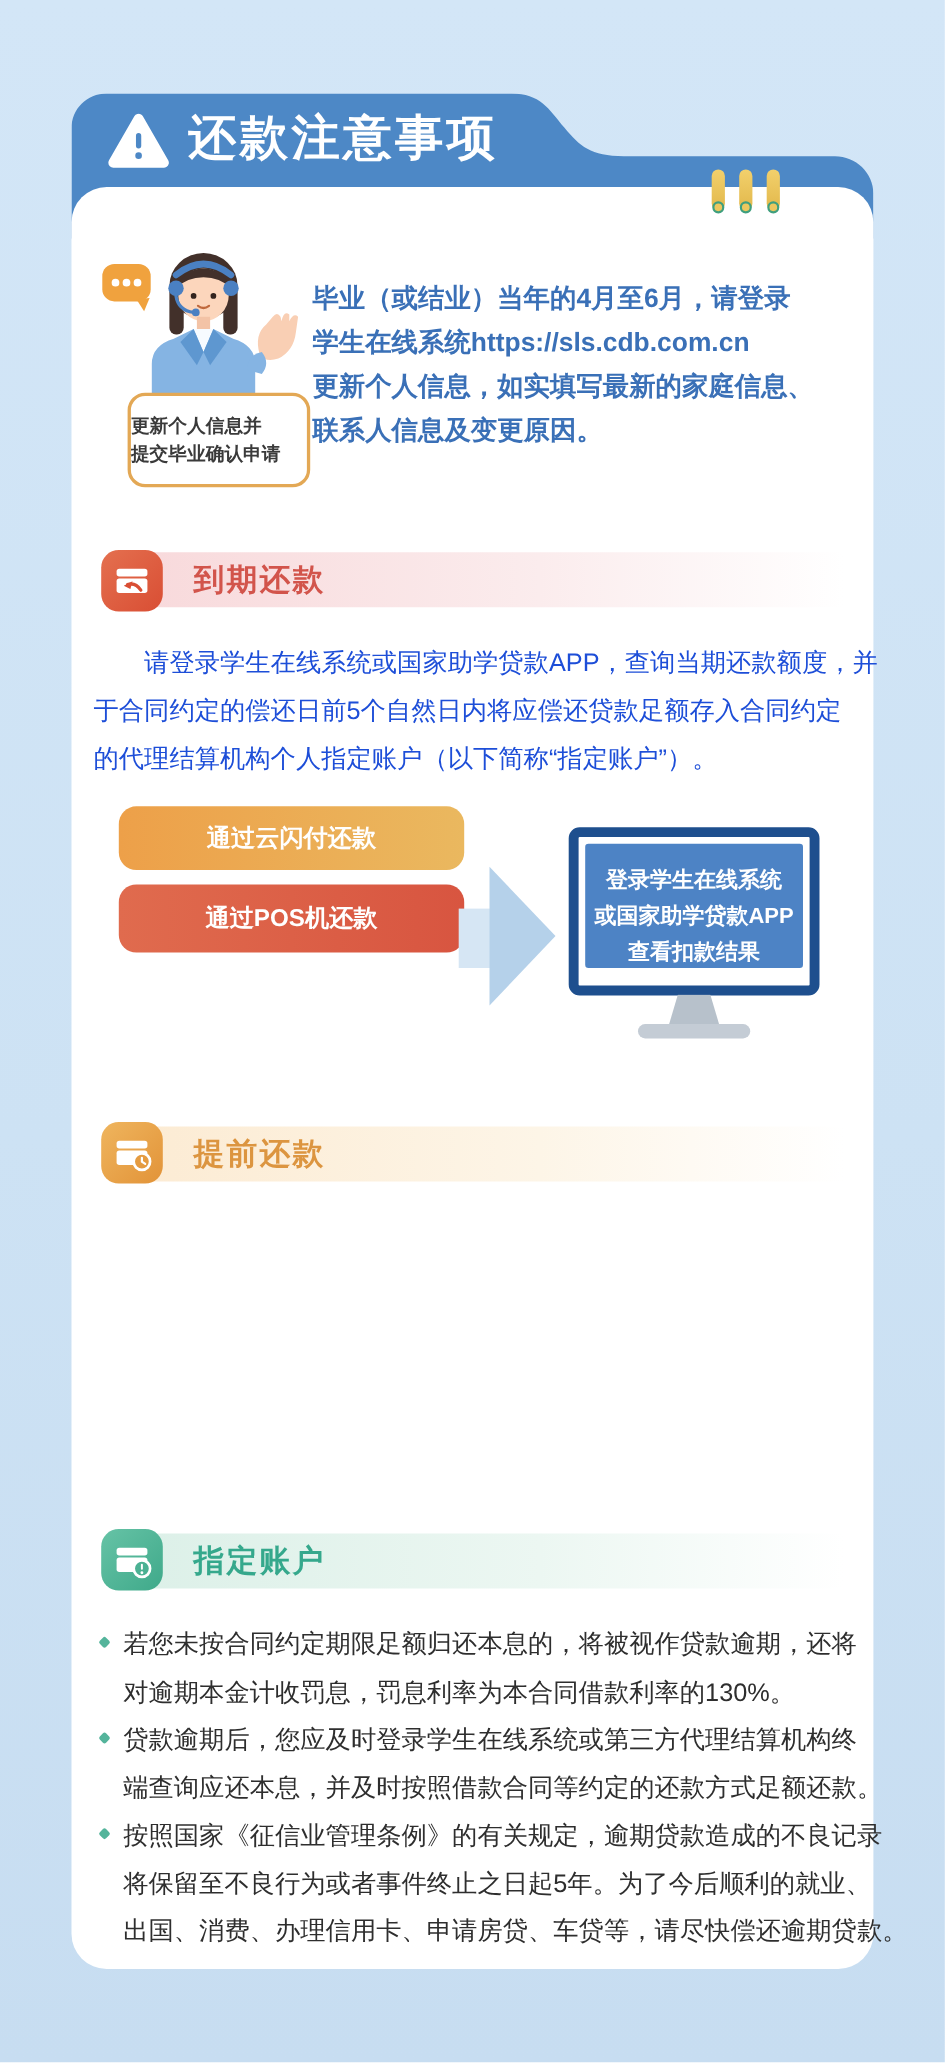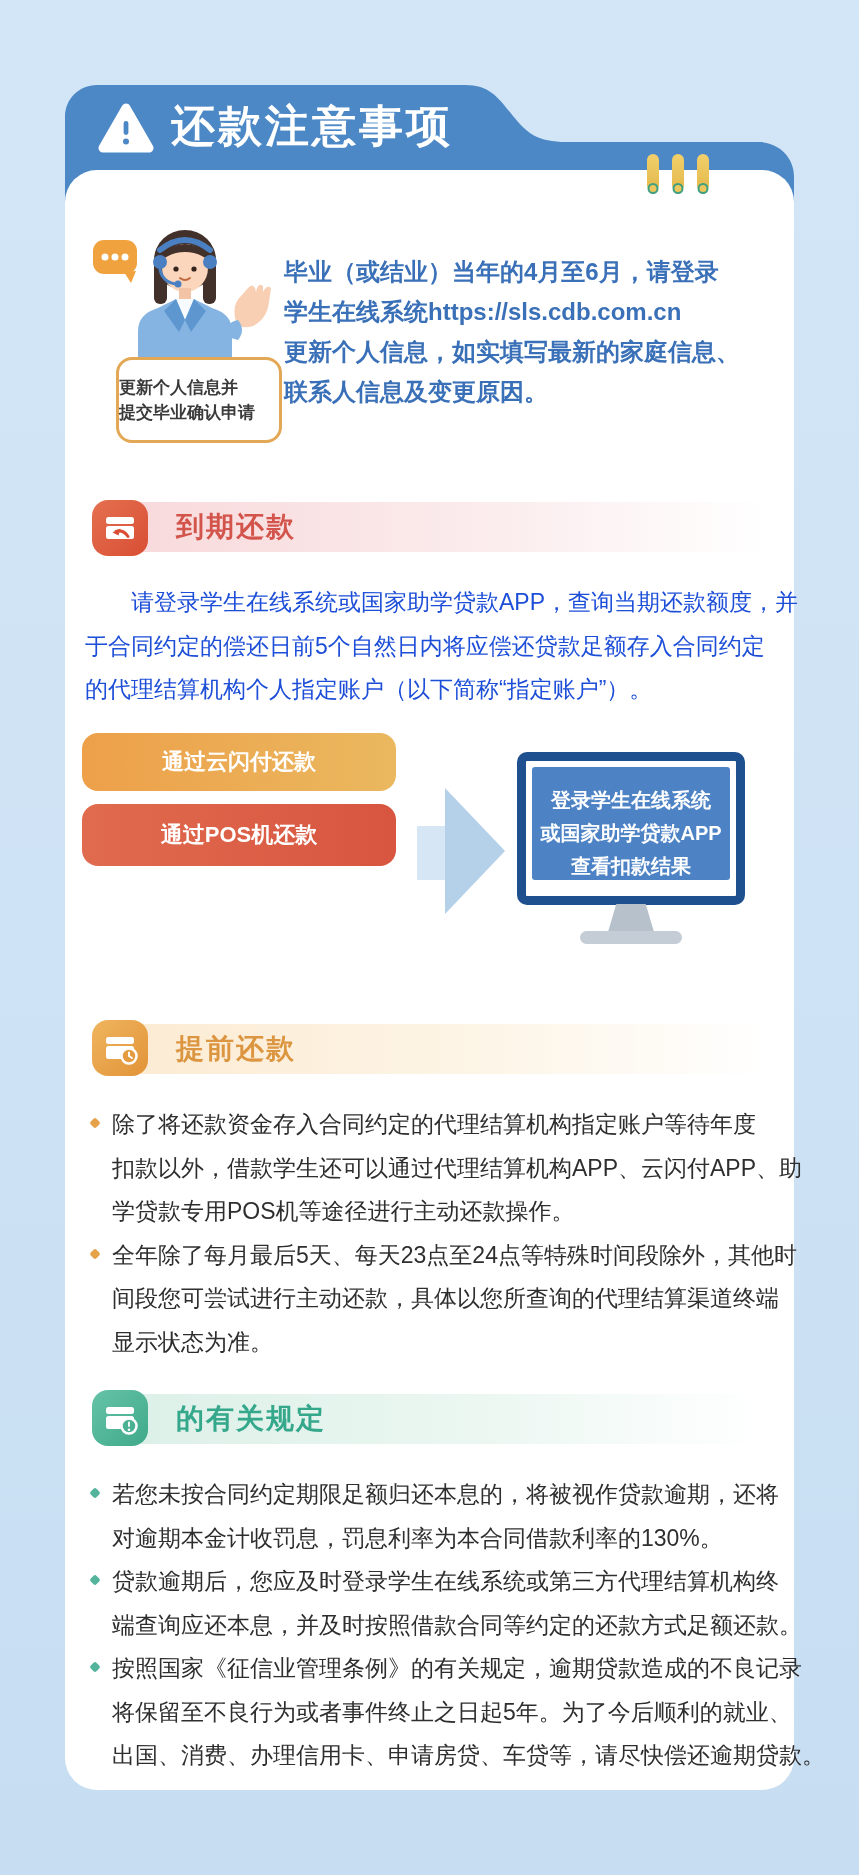--- a/index.html
+++ b/index.html
@@ -58,21 +58,21 @@
   .bullets-early{top:933px;}
   .bullets-overdue{top:1303px;}
   .bullet{position:relative;padding-left:27px;}
   .bullet-text{font-size:23px;color:#2e2e2e;line-height:43.5px;white-space:pre;}
   .bullet-marker{position:absolute;left:6px;top:16px;width:8px;height:8px;border-radius:2px;
         transform:rotate(45deg);}
   .marker-early{background:#e5a24b;}
   .marker-overdue{background:#54b49b;}
 
   
-  .flow-btn{position:absolute;left:17px;width:314px;border-radius:16px;color:#ffffff;
+  .flow-btn{position:absolute;left:43px;width:314px;border-radius:16px;color:#ffffff;
         display:flex;flex-direction:column;align-items:center;justify-content:center;
         text-align:left;font-weight:600;}
   .btn1{top:563px;height:58px;background:linear-gradient(90deg,#eda049,#eab85f);font-size:22px;}
   .btn2{top:634px;height:62px;background:linear-gradient(90deg,#e06b4e,#d85540);font-size:22px;}
   .btn3{top:706px;height:90px;background:linear-gradient(90deg,#55b7a3,#42a58f);}
   .btn3-main{font-size:22px;line-height:30px;}
   .btn3-sub{font-size:14.5px;line-height:22px;font-weight:500;}
   .arrow-tail{position:absolute;left:352px;top:656px;width:30px;height:54px;background:#d6e6f4;}
   .arrow-head{position:absolute;left:380px;top:618px;width:0;height:0;
         border-top:63px solid transparent;border-bottom:63px solid transparent;
@@ -193,46 +193,32 @@
     <div class="strip strip-early"></div>
     <div class="sec-icon icon-early">
       <svg viewBox="0 0 36 36" width="36" height="36">
         <rect x="4" y="7" width="28" height="7" rx="2.5" fill="#ffffff"></rect>
         <rect x="4" y="16" width="28" height="13" rx="2.5" fill="#ffffff"></rect>
         <circle cx="27" cy="26" r="7.5" fill="#e59b40" stroke="#ffffff" stroke-width="2.5"></circle>
         <path d="M27,22.5 V26 L30,28" stroke="#ffffff" stroke-width="2" fill="none" stroke-linecap="round"></path>
       </svg>
     </div>
     <div class="sec-title title-early">提前还款</div>
-    <div class="bullet-group bullets-early">
-      <div class="bullet">
-        <span class="bullet-marker marker-early"></span>
-        <div class="bullet-text">除了将还款资金存入合同约定的代理结算机构指定账户等待年度
-扣款以外，借款学生还可以通过代理结算机构APP、云闪付APP、助
-学贷款专用POS机等途径进行主动还款操作。</div>
-      </div>
-      <div class="bullet">
-        <span class="bullet-marker marker-early"></span>
-        <div class="bullet-text">全年除了每月最后5天、每天23点至24点等特殊时间段除外，其他时
-间段您可尝试进行主动还款，具体以您所查询的代理结算渠道终端
-显示状态为准。</div>
-      </div>
-    </div>
 
     <div class="strip strip-overdue"></div>
     <div class="sec-icon icon-overdue">
       <svg viewBox="0 0 36 36" width="36" height="36">
         <rect x="4" y="7" width="28" height="7" rx="2.5" fill="#ffffff"></rect>
         <rect x="4" y="16" width="28" height="13" rx="2.5" fill="#ffffff"></rect>
         <circle cx="27" cy="26" r="7.5" fill="#4bb193" stroke="#ffffff" stroke-width="2.5"></circle>
         <rect x="26.1" y="21.5" width="1.8" height="5.5" rx="0.9" fill="#ffffff"></rect>
         <circle cx="27" cy="29.8" r="1.3" fill="#ffffff"></circle>
       </svg>
     </div>
-    <div class="sec-title title-overdue">的有关规定</div>
+    <div class="sec-title title-overdue">指定账户</div>
     <div class="bullet-group bullets-overdue">
       <div class="bullet">
         <span class="bullet-marker marker-overdue"></span>
         <div class="bullet-text">若您未按合同约定期限足额归还本息的，将被视作贷款逾期，还将
 对逾期本金计收罚息，罚息利率为本合同借款利率的130%。</div>
       </div>
       <div class="bullet">
         <span class="bullet-marker marker-overdue"></span>
         <div class="bullet-text">贷款逾期后，您应及时登录学生在线系统或第三方代理结算机构终
 端查询应还本息，并及时按照借款合同等约定的还款方式足额还款。</div>

